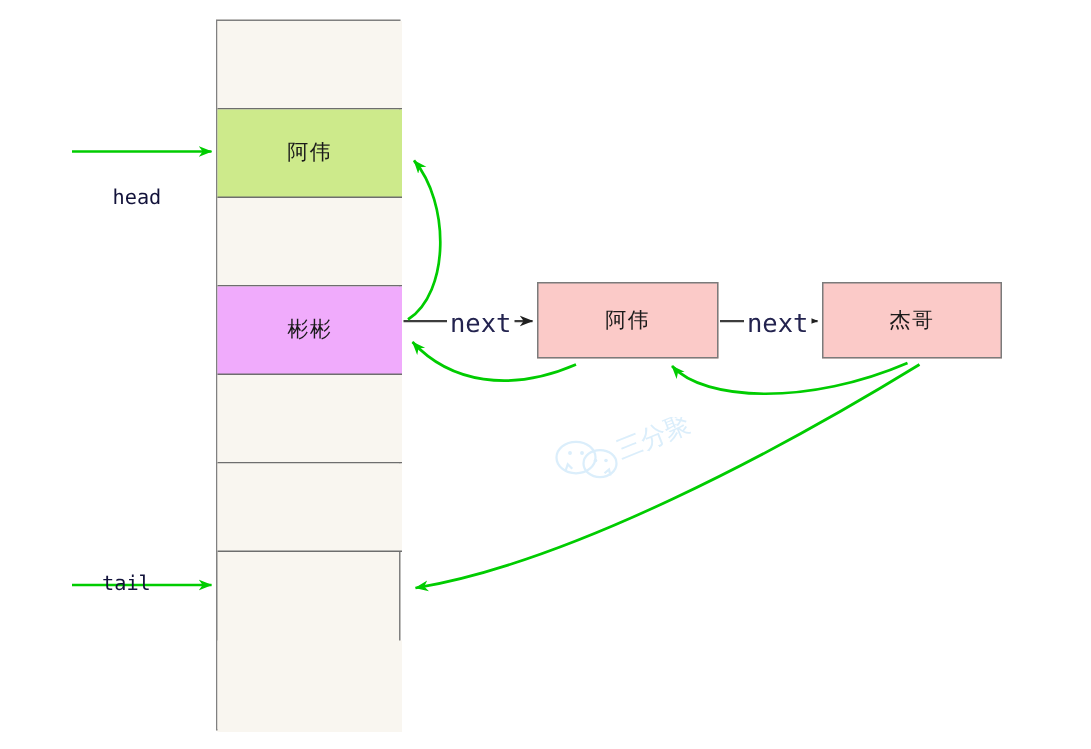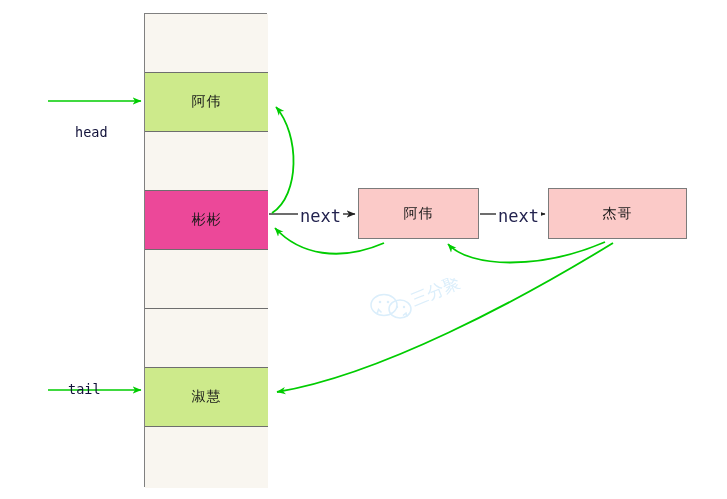--- a/index.html
+++ b/index.html
@@ -28,21 +28,21 @@
     border-bottom:1.4px solid #6e6e6e;
     display:flex;align-items:center;justify-content:center;
     font-family:"DejaVu Sans", sans-serif;
     font-size:14px;
     color:#1a1a1a;
     letter-spacing:1px;
   }
   .cell.last{border-bottom:none;}
   .cell.empty{background:#f9f6f0;}
   .cell.green{background:#cdea8b;}
-  .cell.pink{background:#ec4899;}
+  .cell.pink{background:#f0abfc;}
 
   
   .node{
     position:absolute;
     box-sizing:border-box;
     background:#fbcac8;
     border:1.4px solid #7b7b7b;
     display:flex;align-items:center;justify-content:center;
     font-family:"DejaVu Sans", sans-serif;
     font-size:14px;
@@ -135,33 +135,30 @@
       </div>
     <div class="cell pink" style="top:177px;height:59px;">
         <span>彬彬</span>
       </div>
     <div class="cell empty" style="top:236px;height:59px;">
         <span></span>
       </div>
     <div class="cell empty" style="top:295px;height:59px;">
         <span></span>
       </div>
-    <div class="cell green" style="top:354px;height:59px;">
-        <span>淑慧</span>
-      </div>
     <div class="cell empty last" style="top:413px;height:61px;">
         <span></span>
       </div>
   </div>
 
   <div class="node" style="left:358px;top:188px;width:121px;height:51px;">
     <span>阿伟</span>
   </div>
 
-  <div class="node" style="left:548px;top:188px;width:139px;height:51px;">
+  <div class="node" style="left:548px;top:188px;width:120px;height:51px;">
     <span>杰哥</span>
   </div>
 
   <span class="lbl ptr" style="left:75px;top:92px;margin-top:32px;">head</span>
 
   <span class="lbl ptr" style="left:68px;top:381px;">tail</span>
 
   <span class="lbl next" style="left:298px;top:206px;">next</span>
 
   <span class="lbl next" style="left:496px;top:206px;">next</span>

